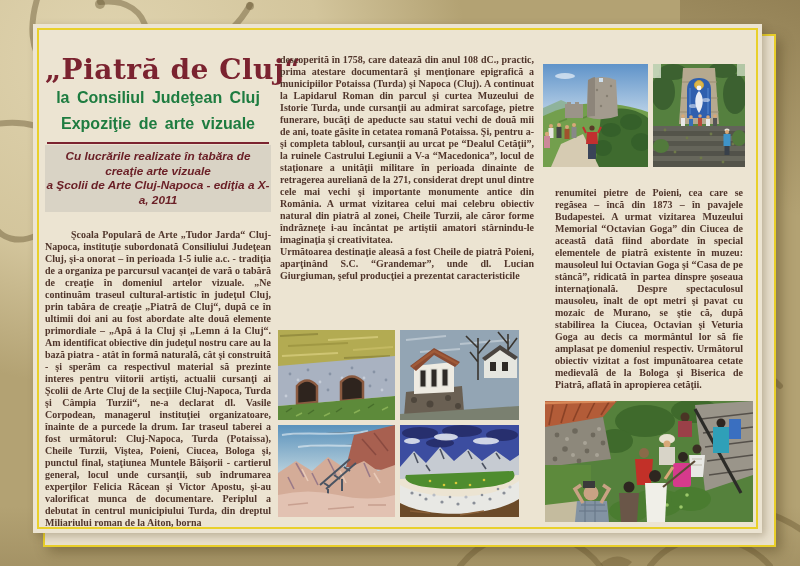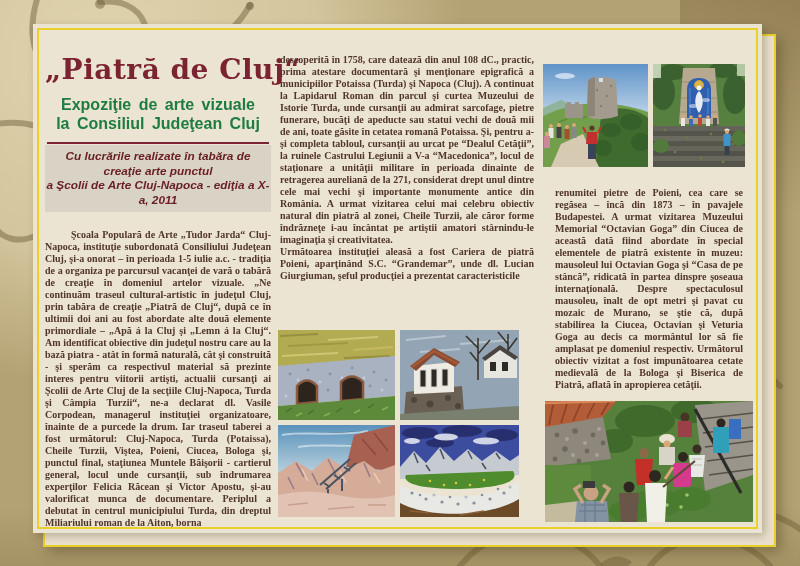--- a/index.html
+++ b/index.html
@@ -96,35 +96,35 @@
         <circle cx="262" cy="92" r="4"></circle>
     </g>
   </svg>
 
   <div class="panel-back"></div>
   <div class="panel-main">
     <div class="panel-border"></div>
 
     <div class="col-left">
       <h1 class="h-title">„Piatră de Cluj“</h1>
+      <div class="h-sub" style="margin-top:0;">la Consiliul Judeţean Cluj</div>
       <div class="h-sub">Expoziţie de arte vizuale</div>
-      <div class="h-sub" style="margin-top:0;">la Consiliul Judeţean Cluj</div>
       <div class="rule"></div>
       <div class="band">
-        <p>Cu lucrările realizate în tabăra de creaţie arte punctul</p>
+        <p>Cu lucrările realizate în tabăra de creaţie arte vizuale</p>
         <p>a Şcolii de Arte Cluj-Napoca - ediţia a X-a, 2011</p>
       </div>
       <div class="body-text">
         <p class="indent">Şcoala Populară de Arte „Tudor Jarda“ Cluj-Napoca, instituţie subordonată Consiliului Judeţean Cluj, şi-a onorat – în perioada 1-5 iulie a.c. - tradiţia de a organiza pe parcursul vacanţei de vară o tabără de creaţie în domeniul artelor vizuale. „Ne continuăm traseul cultural-artistic în judeţul Cluj, prin tabăra de creaţie „Piatră de Cluj“, după ce în ultimii doi ani au fost abordate alte două elemente primordiale – „Apă á la Cluj şi „Lemn á la Cluj“. Am identificat obiective din judeţul nostru care au la bază piatra - atât în formă naturală, cât şi construită - şi sperăm ca respectivul material să prezinte interes pentru viitorii artişti, actualii cursanţi ai Şcolii de Arte Cluj de la secţiile Cluj-Napoca, Turda şi Câmpia Turzii“, ne-a declarat dl. Vasile Corpodean, managerul instituţiei organizatoare, înainte de a purcede la drum. Iar traseul taberei a fost următorul: Cluj-Napoca, Turda (Potaissa), Cheile Turzii, Viştea, Poieni, Ciucea, Bologa şi, punctul final, staţiunea Muntele Băişorii - cartierul general, locul unde cursanţii, sub îndrumarea experţilor Felicia Răcean şi Victor Apostu, şi-au valorificat munca de documentare. Periplul a debutat în centrul municipiului Turda, din dreptul  Miliariului roman de la Aiton, borna</p>
       </div>
     </div>
 
     <div class="col-mid-text body-text">
       <p>descoperită în 1758, care datează din anul 108 dC., practic, prima atestare documentară şi menţionare epigrafică a municipiilor Potaissa (Turda) şi Napoca (Cluj). A continuat la Lapidarul Roman din parcul şi curtea Muzeului de Istorie Turda, unde cursanţii au admirat sarcofage, pietre funerare, bucăţi de apeducte sau statui vechi de două mii de ani, toate găsite în cetatea romană Potaissa. Şi, pentru a-şi completa tabloul, cursanţii au urcat pe “Dealul Cetăţii”, la ruinele Castrului Legiunii a V-a “Macedonica”, locul de staţionare a unităţii militare în perioada dinainte de retragerea aureliană de la 271, considerat drept unul dintre cele mai vechi şi importante monumente antice din România. A urmat vizitarea celui mai celebru obiectiv natural din piatră al zonei, Cheile Turzii, ale căror forme îndrăzneţe i-au încântat pe artiştii amatori stârnindu-le imaginaţia şi creativitatea.</p>
-      <p>Următoarea instituţiei aleasă a fost Cariera de piatră Poieni, aparţinând  S.C. “Grandemar”, unde dl. Lucian Giurgiuman, şeful producţiei a prezentat caracteristicile</p>
+      <p>Următoarea destinaţie aleasă a fost Cheile de piatră Poieni, aparţinând  S.C. “Grandemar”, unde dl. Lucian Giurgiuman, şeful producţiei a prezentat caracteristicile</p>
     </div>
 
     <div class="grid-paintings">
       <div class="cell">
         <svg viewBox="0 0 117 90" preserveAspectRatio="none">
           <rect width="117" height="36" fill="#b3ab52"></rect>
           <g stroke-width="2" opacity=".8">
             <path d="M2,6 L40,4" stroke="#8f883c"></path>
               <path d="M50,10 L100,7" stroke="#d6cc7c"></path>
             <path d="M10,16 L70,13" stroke="#9c9440"></path>

